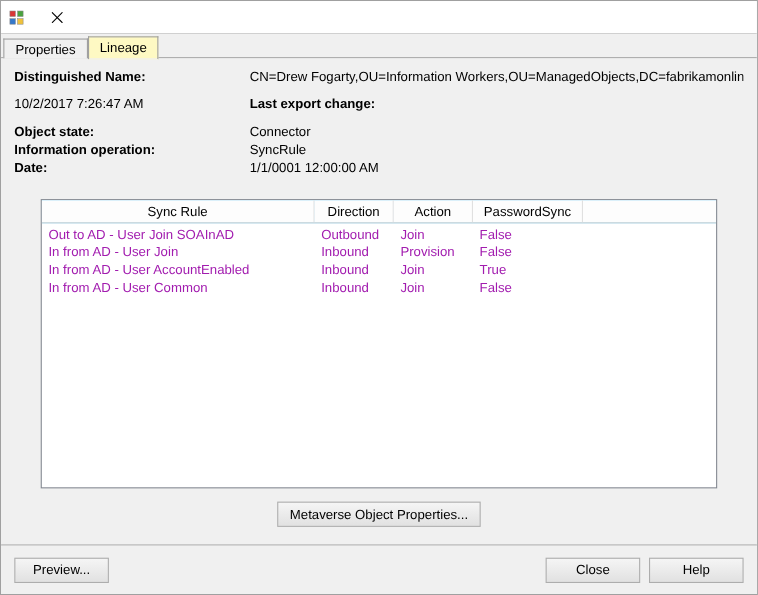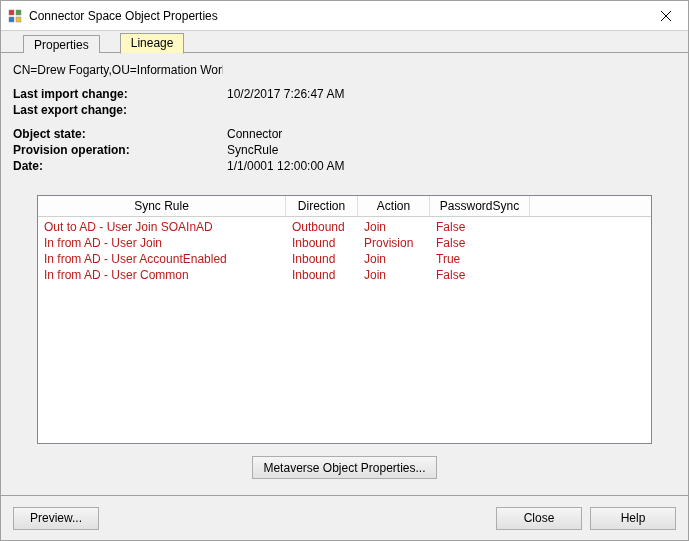--- a/index.html
+++ b/index.html
@@ -60,21 +60,20 @@
     font-size: 12px;
     border: 1px solid #a0a0a0;
     border-bottom: none;
     background: #f0f0f0;
     margin-right: 0;
     position: relative;
     top: 1px;
     height: 19px;
     line-height: 15px;
     cursor: pointer;
-    margin-left: 20px;
   }
   .tab.active {
     background: #fef9c3;
     border-bottom: 1px solid #f0f0f0;
     top: 0;
     height: 21px;
     z-index: 2;
   }
   .tab:not(.active) {
     top: 2px;
@@ -121,21 +120,21 @@
     background: #fdfdfd;
     font-weight: normal;
     color: #000;
   }
   .grow {
     display: flex;
     font-size: 12px;
   }
   .gc {
     padding: 1px 6px;
-    color: #b91c1c;
+    color: #a21caf;
     white-space: nowrap;
     overflow: hidden;
   }
   .col-rule { width: 248px; }
   .col-dir  { width: 72px; }
   .col-act  { width: 72px; }
   .col-pw   { width: 100px; }
   .grid-body { flex:1; overflow:auto; padding-top:2px; }
 
   .btn {
@@ -174,55 +173,54 @@
 
   <div class="titlebar">
     <span class="app-icon">
       <svg viewBox="0 0 16 16">
         <rect x="2" y="2" width="5" height="5" fill="#d93636" stroke="#888" stroke-width="0.5"></rect>
         <rect x="9" y="2" width="5" height="5" fill="#4aa33f" stroke="#888" stroke-width="0.5"></rect>
         <rect x="2" y="9" width="5" height="5" fill="#3578c9" stroke="#888" stroke-width="0.5"></rect>
         <rect x="9" y="9" width="5" height="5" fill="#f0c23b" stroke="#888" stroke-width="0.5"></rect>
       </svg>
     </span>
-    <span class="title">Connector Space Object Properties</span>
     <div class="close-btn">
       <svg viewBox="0 0 10 10">
           <line x1="0" y1="0" x2="10" y2="10" stroke="currentColor" stroke-width="1"></line>
           <line x1="10" y1="0" x2="0" y2="10" stroke="currentColor" stroke-width="1"></line>
         </svg>
     </div>
   </div>
 
   <div class="client">
 
     <div class="tabs">
       <div class="tab">Properties</div>
       <div class="tab active">Lineage</div>
     </div>
 
     <div class="tabpage">
 
       <div class="kv-grid">
+        <div class="kv-label">Distinguished Name:</div>
         <div class="kv-value">CN=Drew Fogarty,OU=Information Workers,OU=ManagedObjects,DC=fabrikamonline,DC=com</div>
 
         <div class="sep"></div>
 
-        <div class="kv-label">Last import change:</div>
         <div class="kv-value">10/2/2017 7:26:47 AM</div>
 
         <div class="kv-label">Last export change:</div>
         <div class="kv-value"></div>
 
         <div class="sep"></div>
 
         <div class="kv-label">Object state:</div>
         <div class="kv-value">Connector</div>
 
-        <div class="kv-label">Provision operation:</div>
+        <div class="kv-label">Information operation:</div>
         <div class="kv-value">SyncRule</div>
 
         <div class="kv-label">Date:</div>
         <div class="kv-value">1/1/0001 12:00:00 AM</div>
       </div>
 
       <div class="grid-wrap">
         <div class="grid-header">
           <div class="gh col-rule">Sync Rule</div>
           <div class="gh col-dir">Direction</div>

